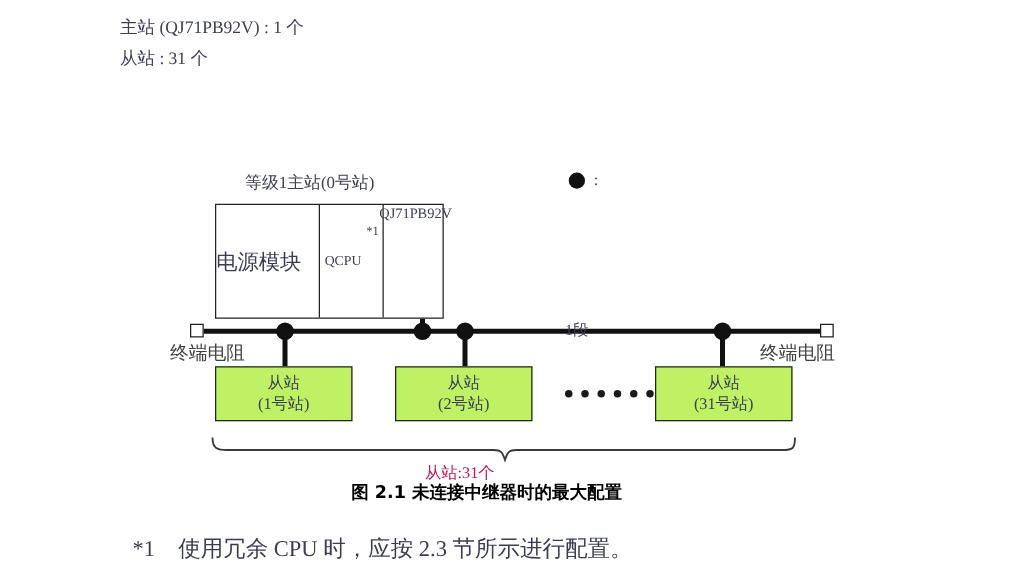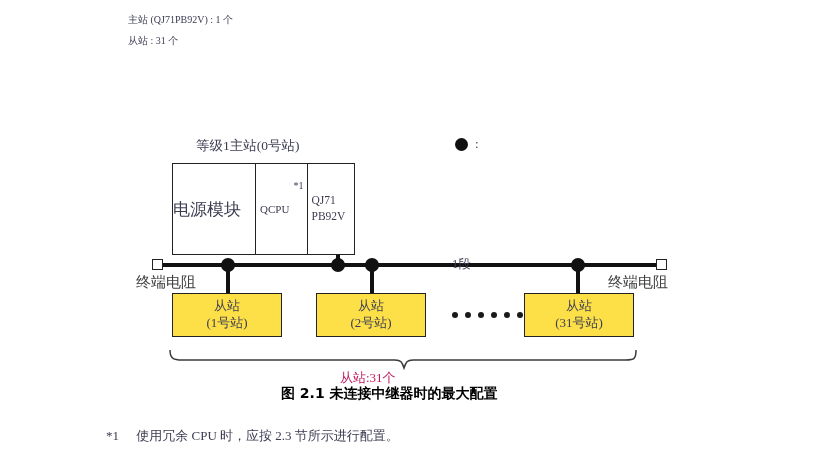--- a/index.html
+++ b/index.html
@@ -21,23 +21,23 @@
   #heading-block { left: 84px; top: 6px; width: 600px; }
   #section-title {
     font-family: "DejaVu Sans", sans-serif;
     font-weight: bold;
     font-size: 15.5px;
     color: #000000;
     letter-spacing: 0.2px;
     white-space: nowrap;
   }
   .spec-line {
-    font-size: 10px;
-    color: #3c3c52;
-    margin-left: 44px;
+    font-size: 14px;
+    color: #3c3c52;
+    margin-left: 12px;
     margin-top: 7px;
     white-space: nowrap;
   }
 
   
   #legend { left: 455px; top: 136px; display: flex; align-items: center; gap: 7px; }
   #legend-dot {
     width: 13px; height: 13px; border-radius: 50%;
     background: #111111; display: inline-block;
   }
@@ -66,21 +66,21 @@
     color: #3c3c52;
   }
   #cell-power { width: 84px; border-right: 1.4px solid #222222; }
   #cell-cpu {
     width: 52px; border-right: 1.4px solid #222222;
     font-size: 11px; padding-right: 2px;
     justify-content: flex-start; padding-left: 4px;
   }
   #cell-net {
     width: 47px;
-    flex-direction: column;
+    flex-direction: row;
     align-items: flex-start;
     justify-content: center;
     font-size: 11.5px;
     padding-left: 4px;
     line-height: 1.35;
   }
   #cpu-footmark {
     position: absolute;
     top: 16px; right: 3px;
     font-size: 10px;
@@ -109,21 +109,21 @@
   .bus-dot {
     width: 14px; height: 14px; border-radius: 50%;
     background: #111111; top: 258px;
   }
   .drop-line { width: 4px; background: #111111; }
 
   
   .slave-box {
     height: 44px;
     border: 1.4px solid #222222;
-    background: #fde047;
+    background: #bef264;
     box-sizing: border-box;
     display: flex;
     flex-direction: column;
     align-items: center;
     justify-content: center;
     line-height: 1.3;
     font-size: 13px;
     color: #3c3c52;
   }
 
@@ -144,21 +144,21 @@
   #figure-caption {
     left: 281px; top: 385px;
     font-family: "DejaVu Sans", sans-serif;
     font-weight: bold;
     font-size: 14px;
     color: #000000;
     white-space: nowrap;
   }
   #footnote {
     left: 106px; top: 427px;
-    font-size: 13px; color: #3c3c52; white-space: nowrap;
+    font-size: 18px; color: #3c3c52; white-space: nowrap;
   }
   #footnote-mark { margin-right: 14px; }
 </style>
 </head>
 <body>
 
 <div class="abs" id="heading-block">
   <div class="spec-line">主站 (QJ71PB92V) : 1 个</div>
   <div class="spec-line">从站 : 31 个</div>
 </div>

